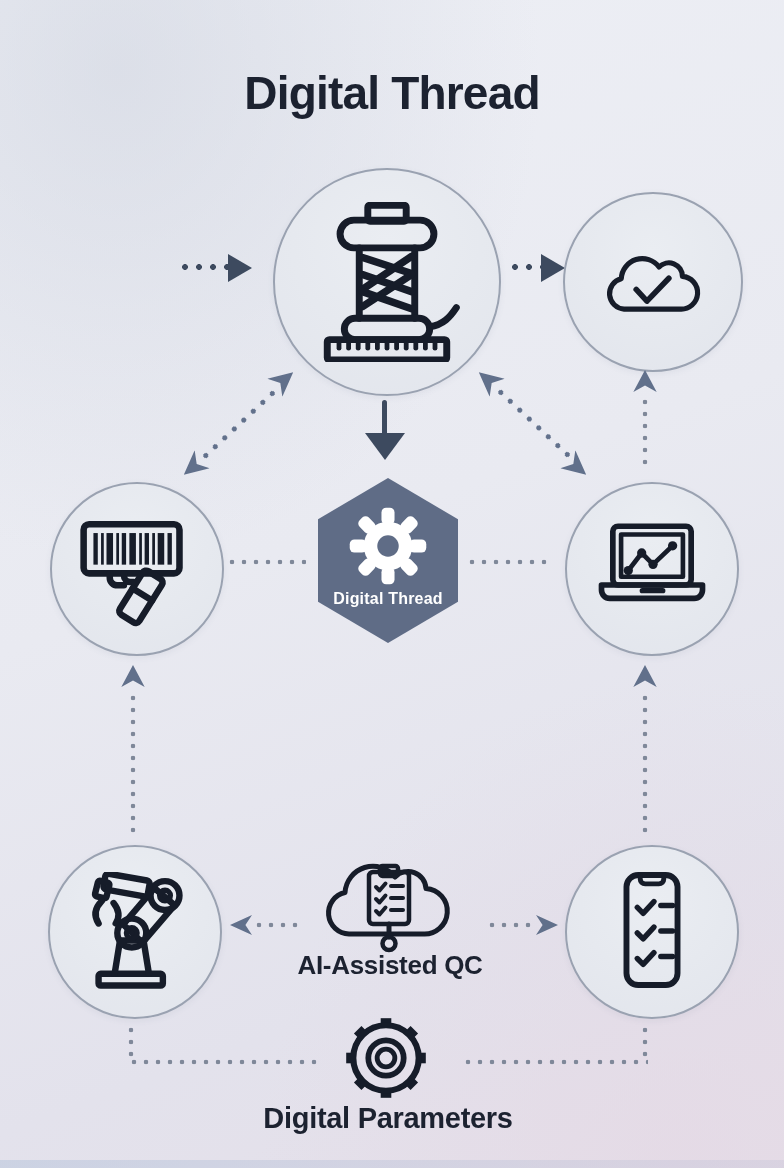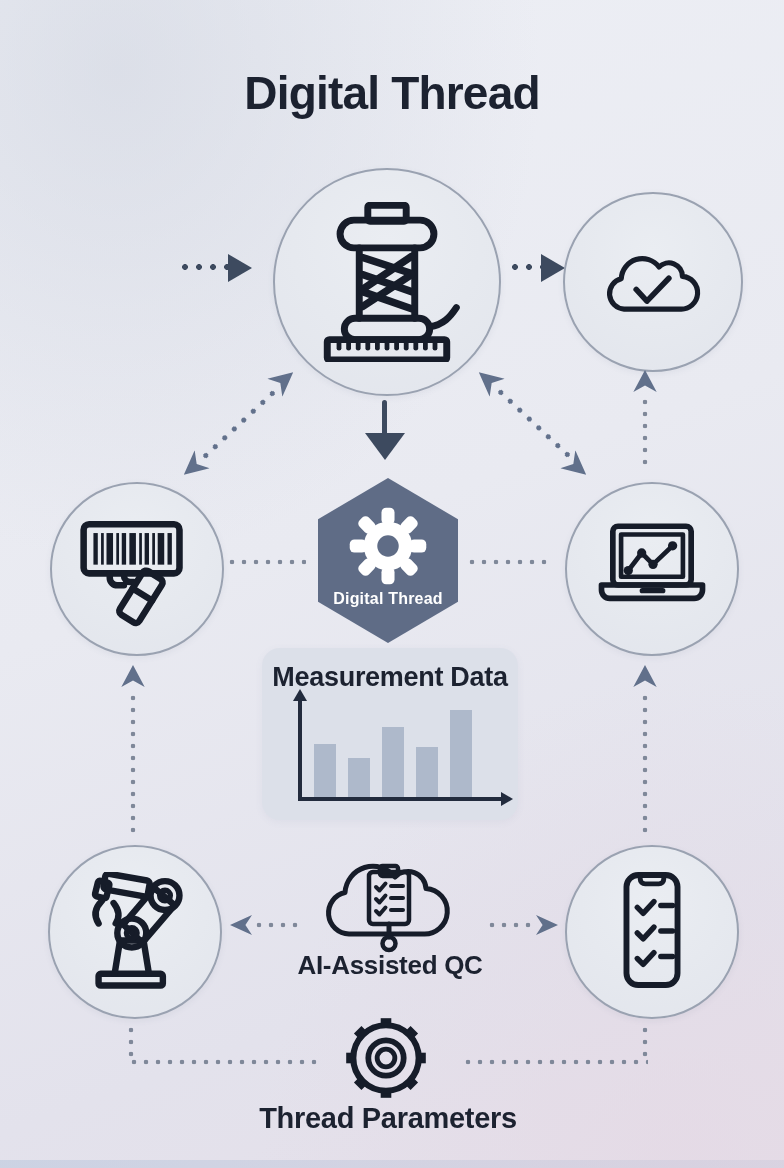--- a/index.html
+++ b/index.html
@@ -197,34 +197,20 @@
       <circle class="fill-dark" cx="62" cy="44" r="4.5"></circle>
       <circle class="fill-dark" cx="81" cy="26" r="4.5"></circle>
       <path d="M12,64 h98 v5 a8,8 0 0 1 -8,8 h-82 a8,8 0 0 1 -8,-8 z"></path>
       <rect class="fill-dark" x="49" y="67" width="25" height="5" rx="2.5"></rect>
     </svg>
   </div>
 
   <div class="abs dots-h c-gray" style="left:226px;top:559px;width:80px;"></div>
   <div class="abs dots-h c-gray" style="left:466px;top:559px;width:84px;"></div>
 
-  <div class="abs panel" style="left:262px;top:648px;width:256px;height:172px;">
-    <div class="panel-title" style="margin-top:14px;">Measurement Data</div>
-    <div class="abs chart" style="left:36px;top:52px;width:200px;height:97px;">
-      <div class="abs tri-up-sm" style="left:-9px;top:-11px;width:14px;height:12px;"></div>
-      <div class="abs tri-right-sm" style="right:-11px;bottom:-9px;width:12px;height:14px;"></div>
-      <div class="bars">
-          <div class="bar" style="height: 55%;"></div>
-          <div class="bar" style="height: 40%;"></div>
-          <div class="bar" style="height: 72%;"></div>
-          <div class="bar" style="height: 52%;"></div>
-          <div class="bar" style="height: 90%;"></div>
-        </div>
-    </div>
-  </div>
 
   <div>
     <div class="abs dots-v c-gray" style="left:130px;top:692px;height:144px;"></div>
     <div class="abs dart" style="left:120px;top:665px;width:26px;height:22px;"></div>
   </div>
   <div>
     <div class="abs dots-v c-gray" style="left:642px;top:692px;height:144px;"></div>
     <div class="abs dart" style="left:632px;top:665px;width:26px;height:22px;"></div>
   </div>
 
@@ -305,17 +291,17 @@
         <line x1="26.5" y1="77.5" x2="20" y2="84"></line>
         <line x1="16" y1="52" x2="7" y2="52"></line>
         <line x1="26.5" y1="26.5" x2="20" y2="20"></line>
         <line x1="52" y1="16" x2="52" y2="7"></line>
         <line x1="77.5" y1="26.5" x2="84" y2="20"></line>
       </g>
       <circle cx="52" cy="52" r="37" stroke-width="7"></circle>
       <circle cx="52" cy="52" r="20" stroke-width="6.5"></circle>
       <circle cx="52" cy="52" r="10" stroke-width="5.5"></circle>
     </svg>
-    <div class="abs caption" style="left:238px;top:1102px;width:300px;font-size:29px;">Thread Parameters</div>
+    <div class="abs caption" style="left:238px;top:1102px;width:300px;font-size:29px;">Digital Parameters</div>
   </div>
 
   <div class="abs bottom-strip"></div>
 </div>
 
 </body></html>

